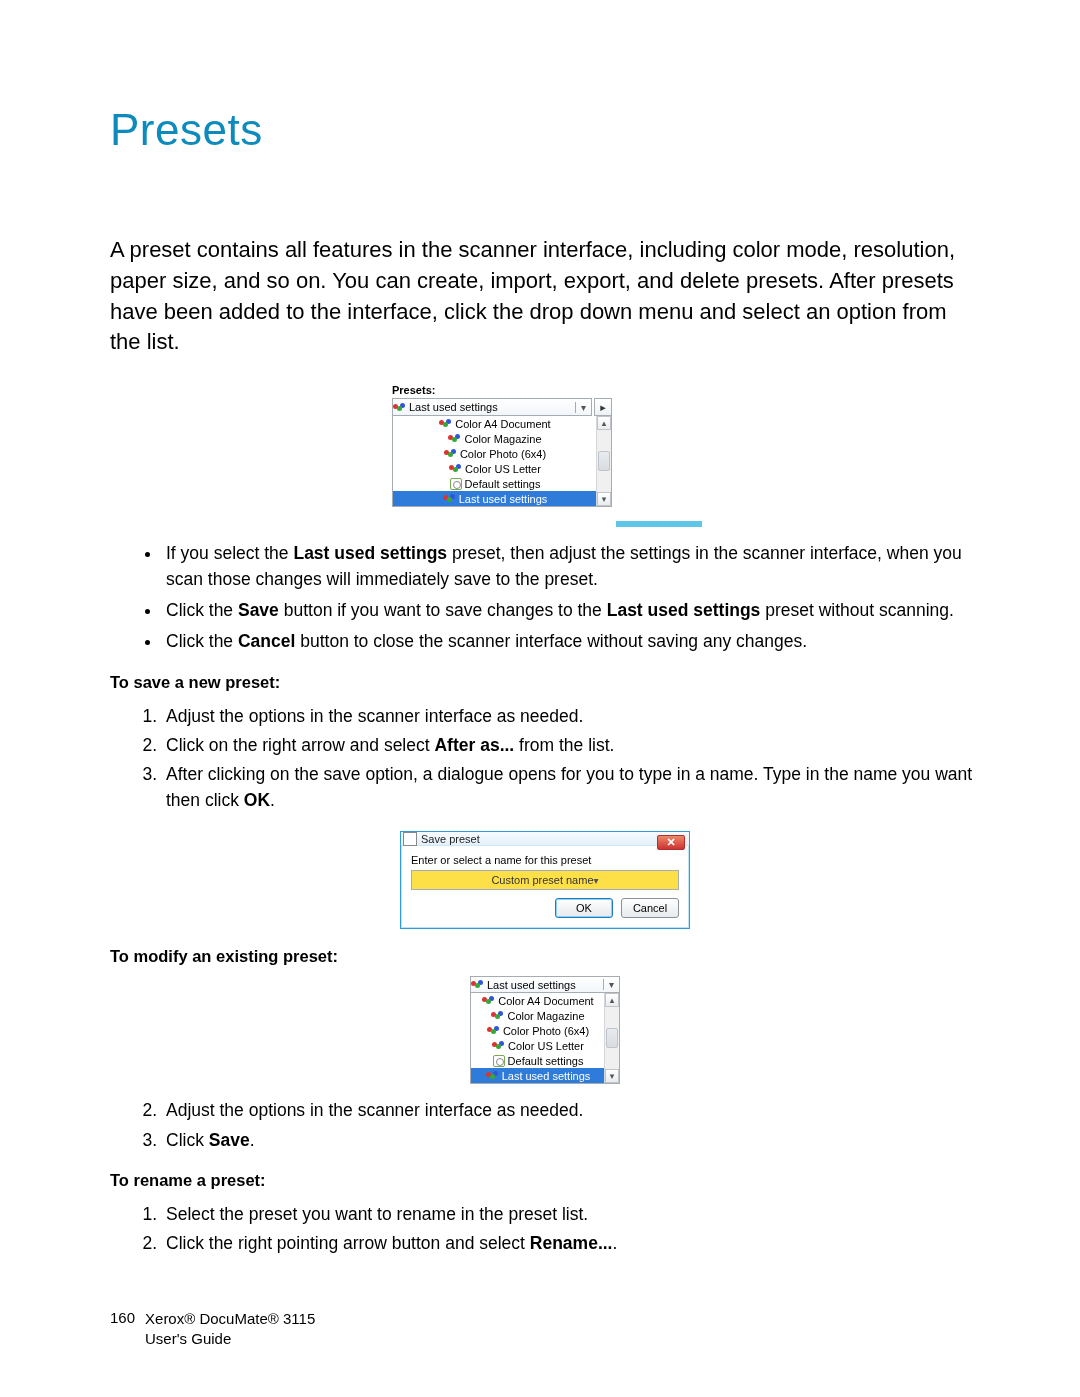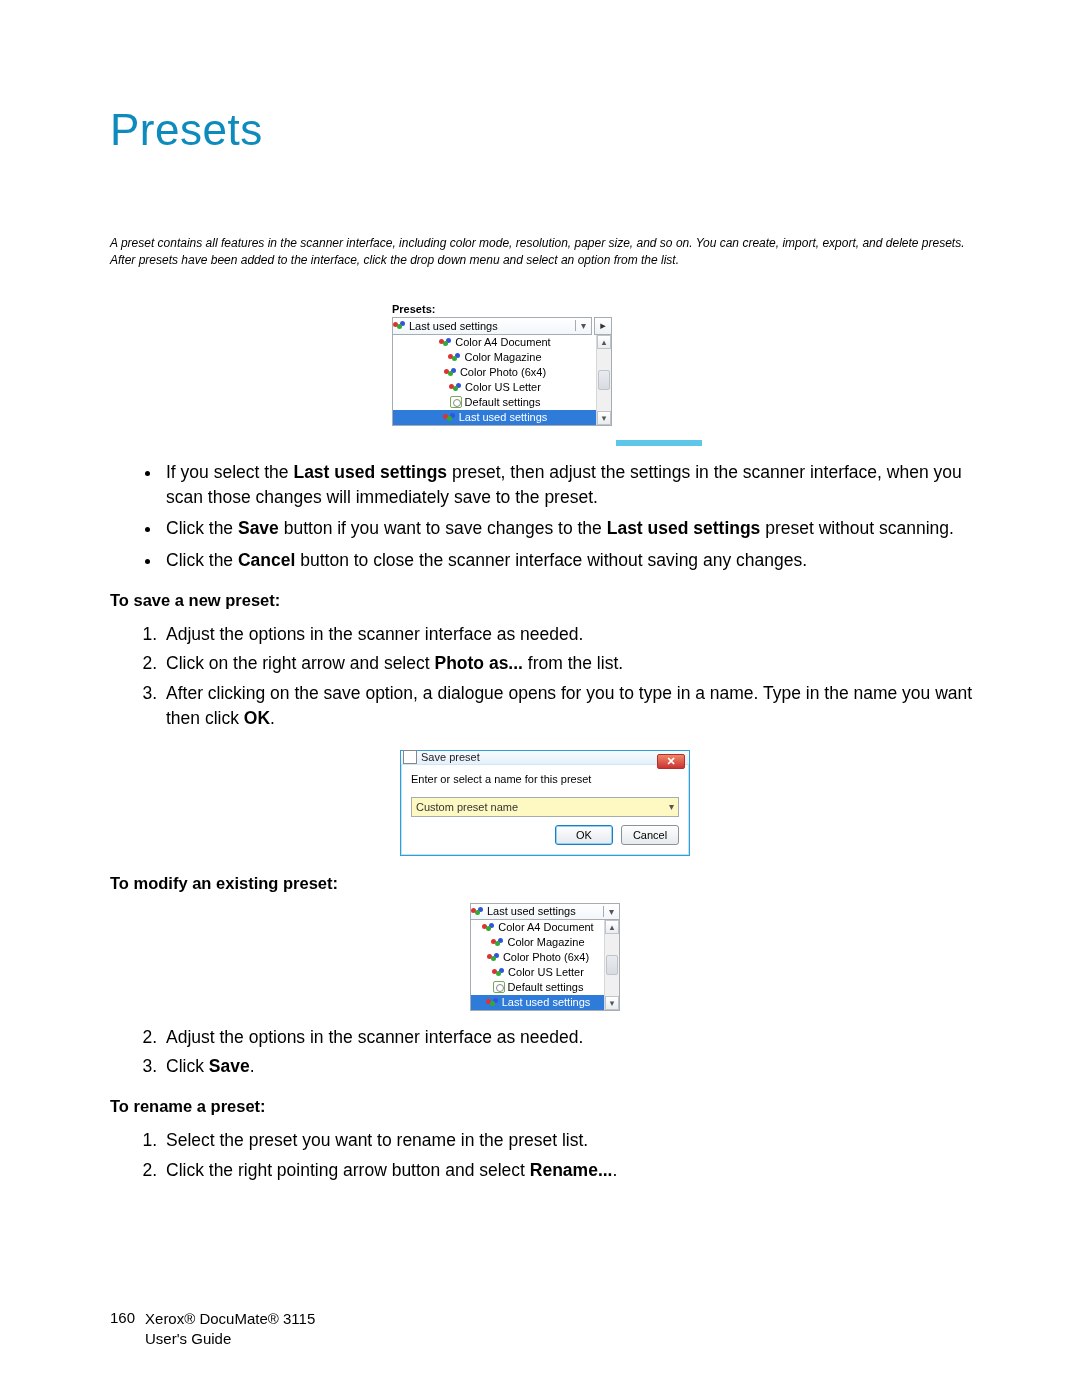--- a/index.html
+++ b/index.html
@@ -15,24 +15,23 @@
     padding: 105px 100px 0 110px;
   }
   h1 {
     font-size: 44px;
     font-weight: 400;
     color: #0e8bbd;
     margin-bottom: 80px;
     letter-spacing: 0.5px;
   }
   .body-text {
-    font-size: 12px;
+    font-size: 22px;
     line-height: 1.4;
-    margin-bottom: 30px;
-    font-style: italic;
+    margin-bottom: 22px;
   }
   
   .fig1 {
     width: 220px;
     margin: 0 auto 16px auto;
     position: relative;
   }
   .fig1-label {
     font-size: 11px;
     font-weight: 700;
@@ -182,23 +181,23 @@
     width:28px;height:15px;
     border:1px solid #b03030;
     background: linear-gradient(#e86,#c33);
     border-radius:2px;
     display:flex;align-items:center;justify-content:center;
     color:#fff;font-size:11px;font-weight:700;
   }
   .dlg-body { padding: 8px 10px 10px 10px; font-size:11px; }
   .dlg-input {
     width:100%;height:20px;border:1px solid #a5acb2;
-    display:flex;align-items:center;justify-content:space-between;
-    margin-top:12px;padding:0 4px;font-size:11px;color:#333;
-    background:#fef9c3;
+    display:flex;align-items:center;justify-content:center;
+    margin-top:4px;padding:0 4px;font-size:11px;color:#333;
+    background:#fde047;
   }
   .dlg-input .dd{font-size:10px;color:#555;}
   .dlg-btns{
     display:flex;justify-content:flex-end;gap:8px;margin-top:8px;
   }
   .dlg-btn{
     width:58px;height:20px;
     border:1px solid #8a9299;
     border-radius:3px;
     background:linear-gradient(#fefefe,#e6eaee);
@@ -328,21 +327,21 @@
     </li>
     <li>
       <span>Click the </span><span class="bold">Cancel</span><span> button to close the scanner interface without saving any changes.</span>
     </li>
   </ul>
 
   <div class="subhead">To save a new preset:</div>
   <ol class="steps">
     <li>Adjust the options in the scanner interface as needed.</li>
     <li>
-      <span>Click on the right arrow and select </span><span class="bold">Photo as...</span><span> from the list.</span>
+      <span>Click on the right arrow and select </span><span class="bold">After as...</span><span> from the list.</span>
     </li>
     <li>
       <span>After clicking on the save option, a dialogue opens for you to type in a name. Type in the name you want then click </span><span class="bold">OK</span><span>.</span>
     </li>
   </ol>
 
   <div class="dlg">
     <div class="dlg-title">
       <span class="ticon"></span>
       <span>Save preset</span>

